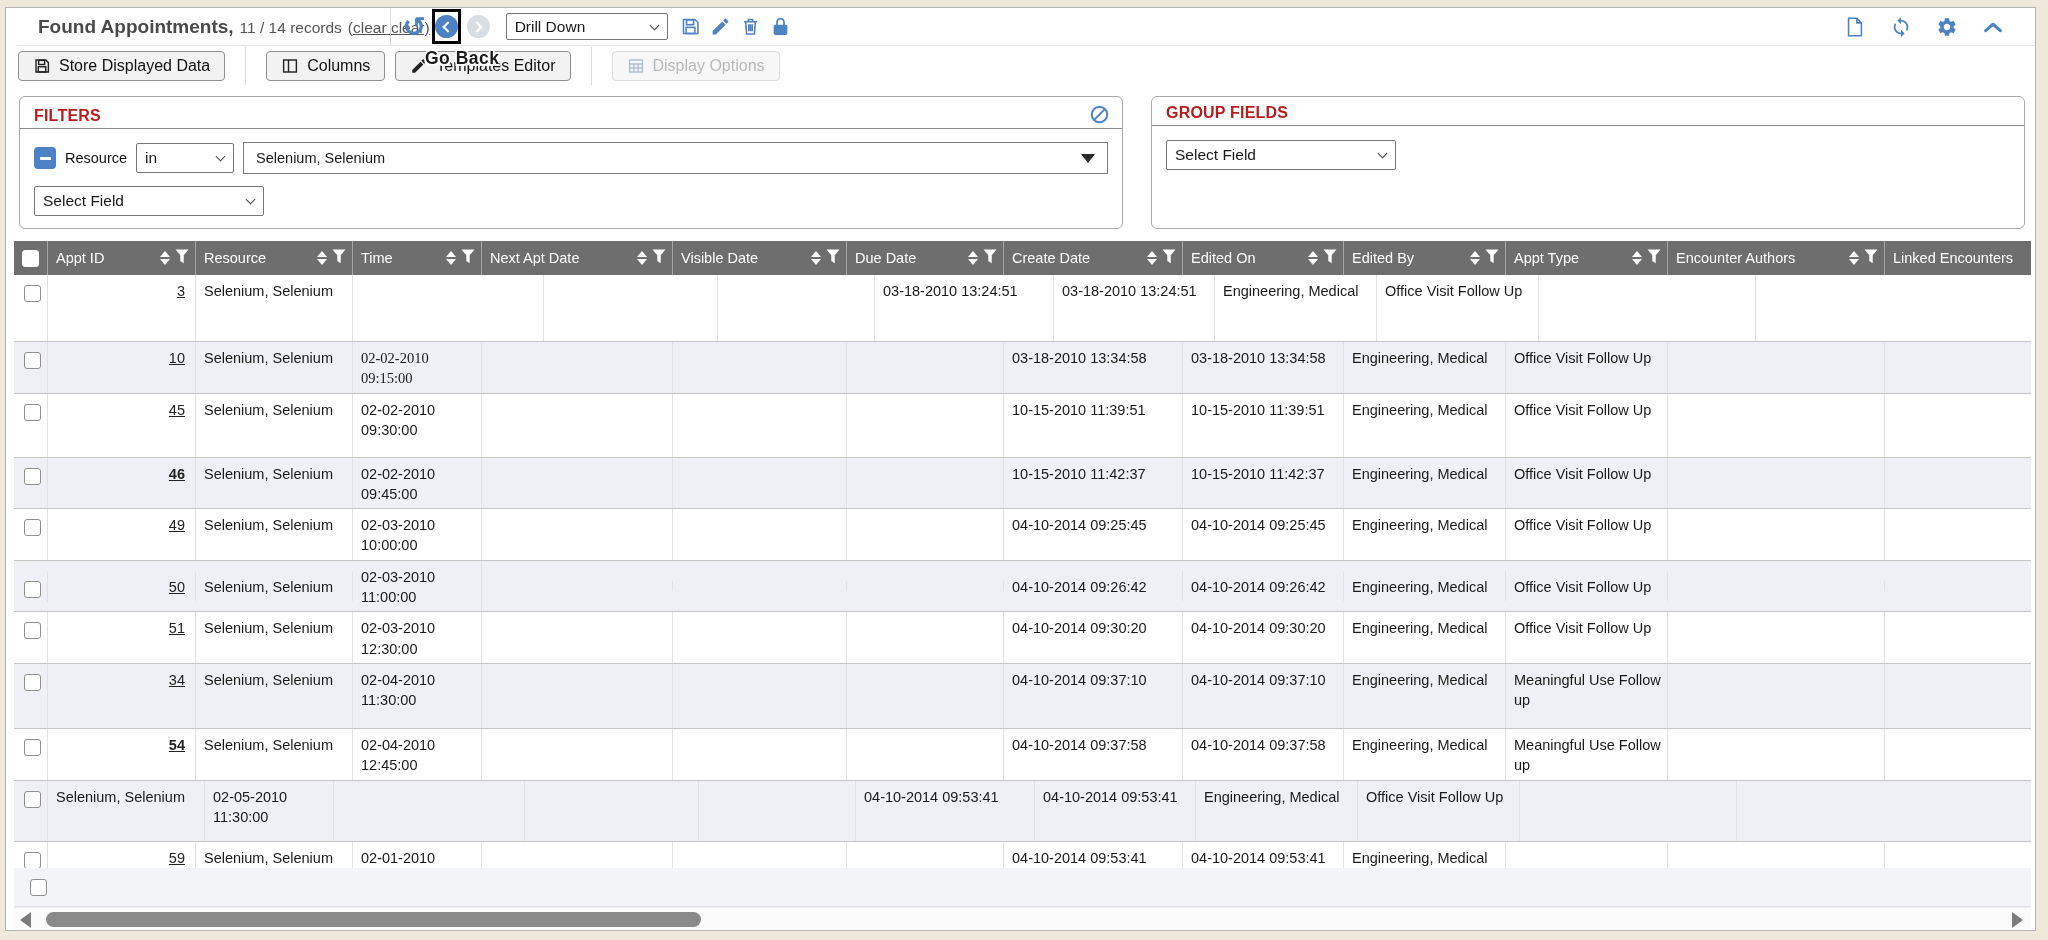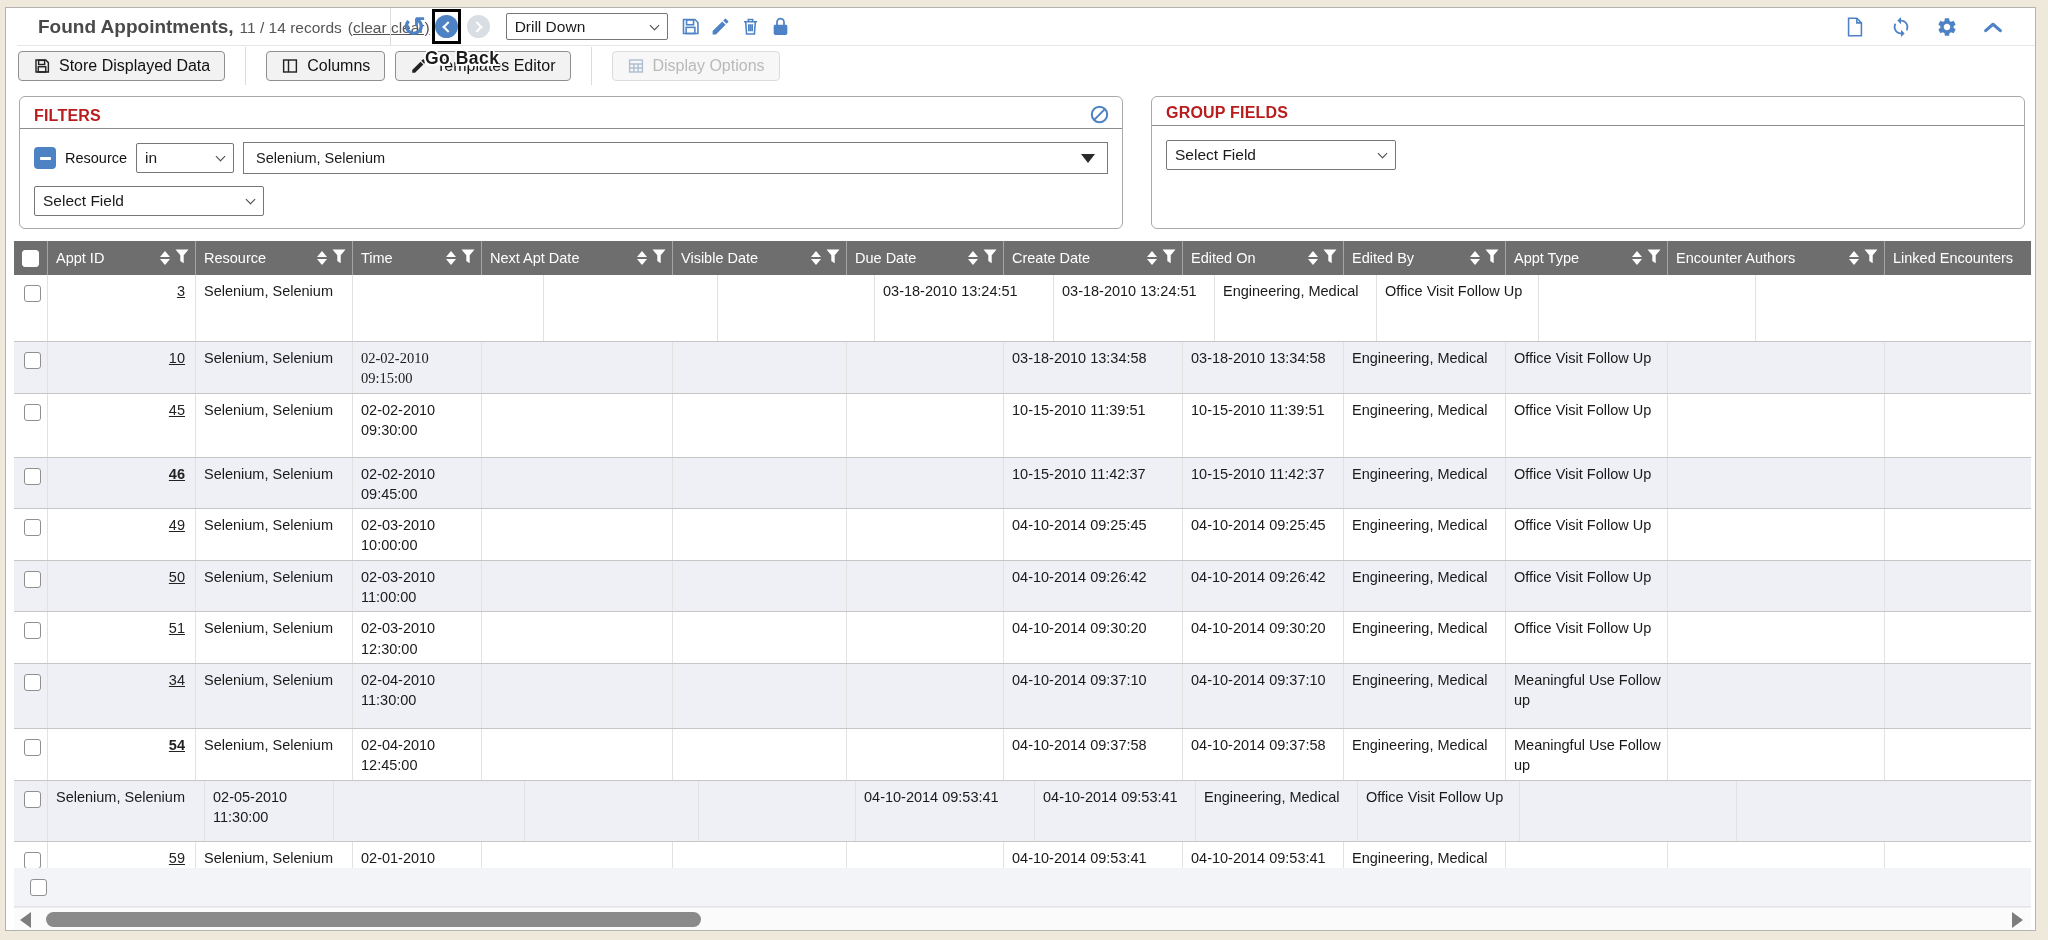--- a/index.html
+++ b/index.html
@@ -465,21 +465,21 @@
           <div class="tcell" style="width: 191px;"></div>
           <div class="tcell" style="width: 174px;"></div>
           <div class="tcell" style="width: 157px;"></div>
           <div class="tcell" style="width: 179px;">04-10-2014 09:25:45</div>
           <div class="tcell" style="width: 161px;">04-10-2014 09:25:45</div>
           <div class="tcell" style="width: 162px;">Engineering, Medical</div>
           <div class="tcell" style="width: 162px;">Office Visit Follow Up</div>
           <div class="tcell" style="width: 217px;"></div>
           <div class="tcell" style="flex: 1 1 0%;"></div>
         </div>
-        <div class="trow alt" style="min-height: 44px;">
+        <div class="trow alt" style="min-height: 44px; align-items: center;">
           <div class="tcell cbcell" style="width: 34px;">
             <span class="cb"></span>
           </div>
           <div class="tcell idcell" style="width: 148px;"><span class="id-link">50</span></div>
           <div class="tcell" style="width: 157px;">Selenium, Selenium</div>
           <div class="tcell" style="width: 129px;">02-03-2010 11:00:00</div>
           <div class="tcell" style="width: 191px;"></div>
           <div class="tcell" style="width: 174px;"></div>
           <div class="tcell" style="width: 157px;"></div>
           <div class="tcell" style="width: 179px;">04-10-2014 09:26:42</div>

